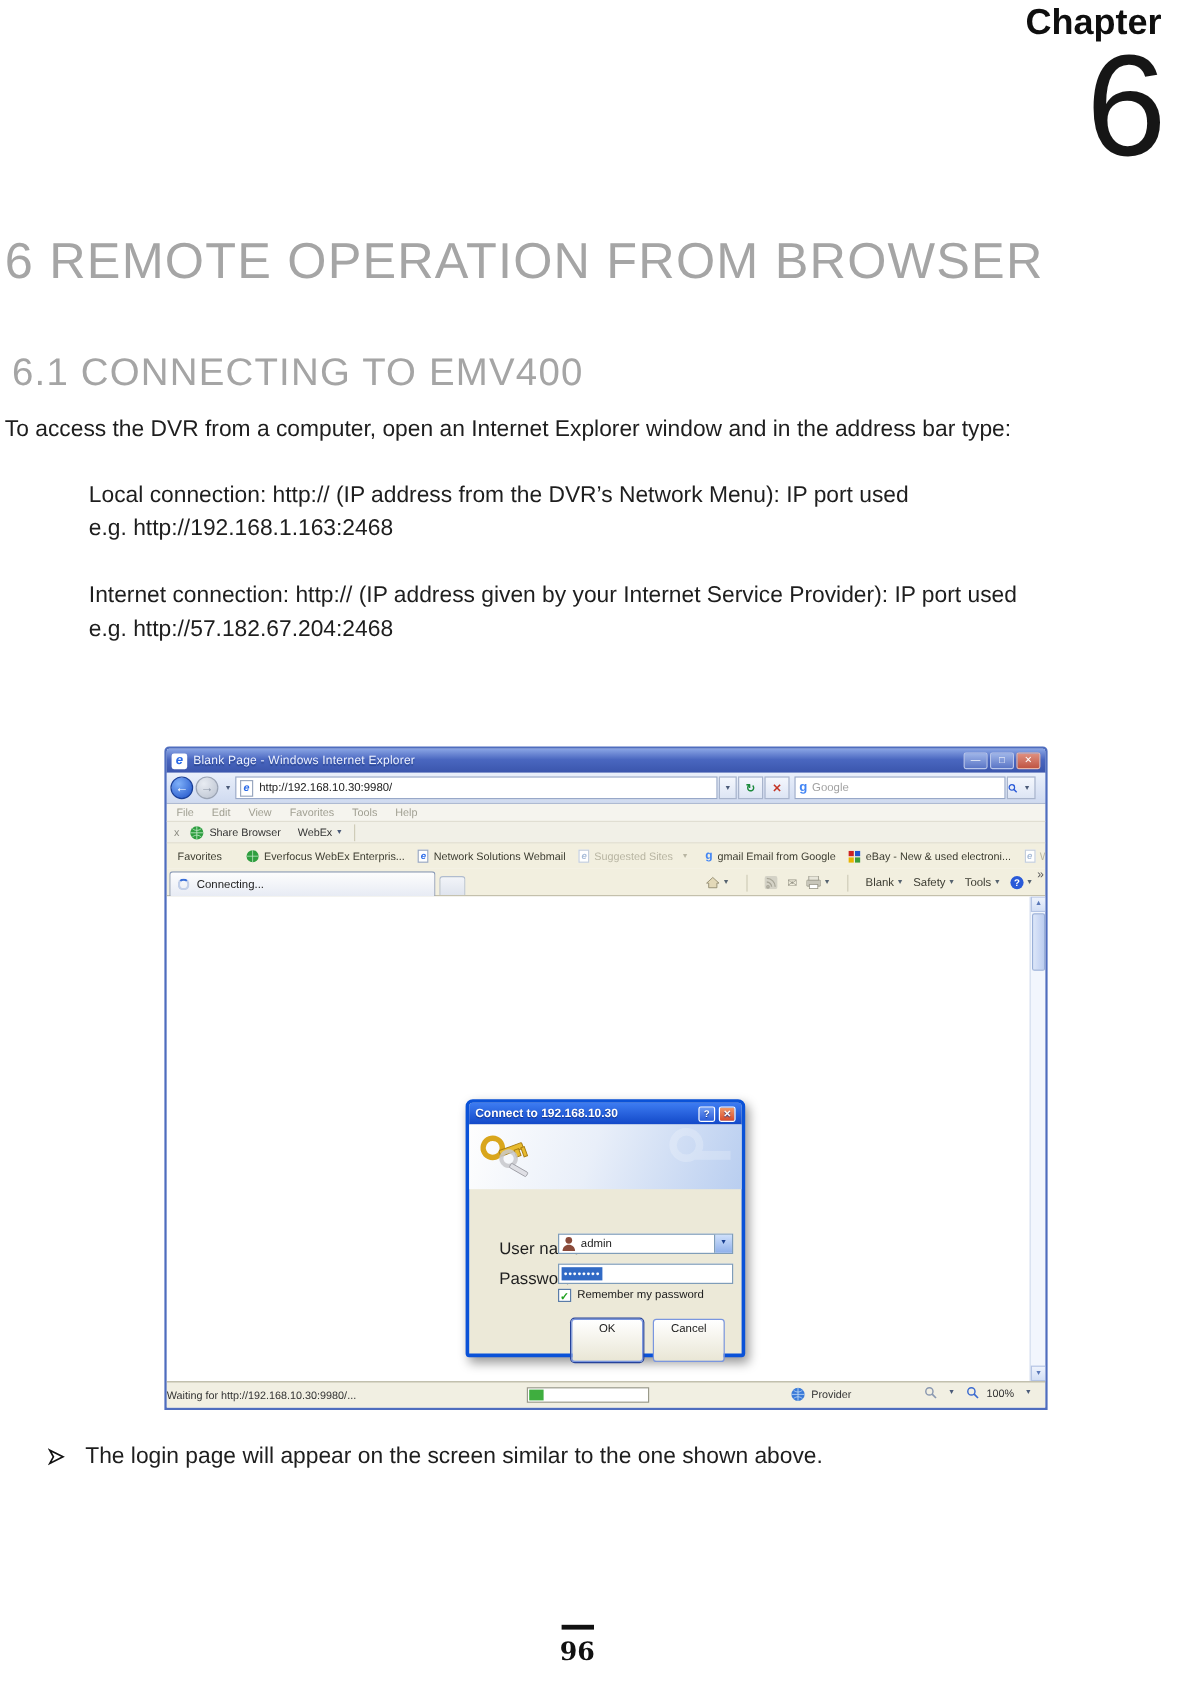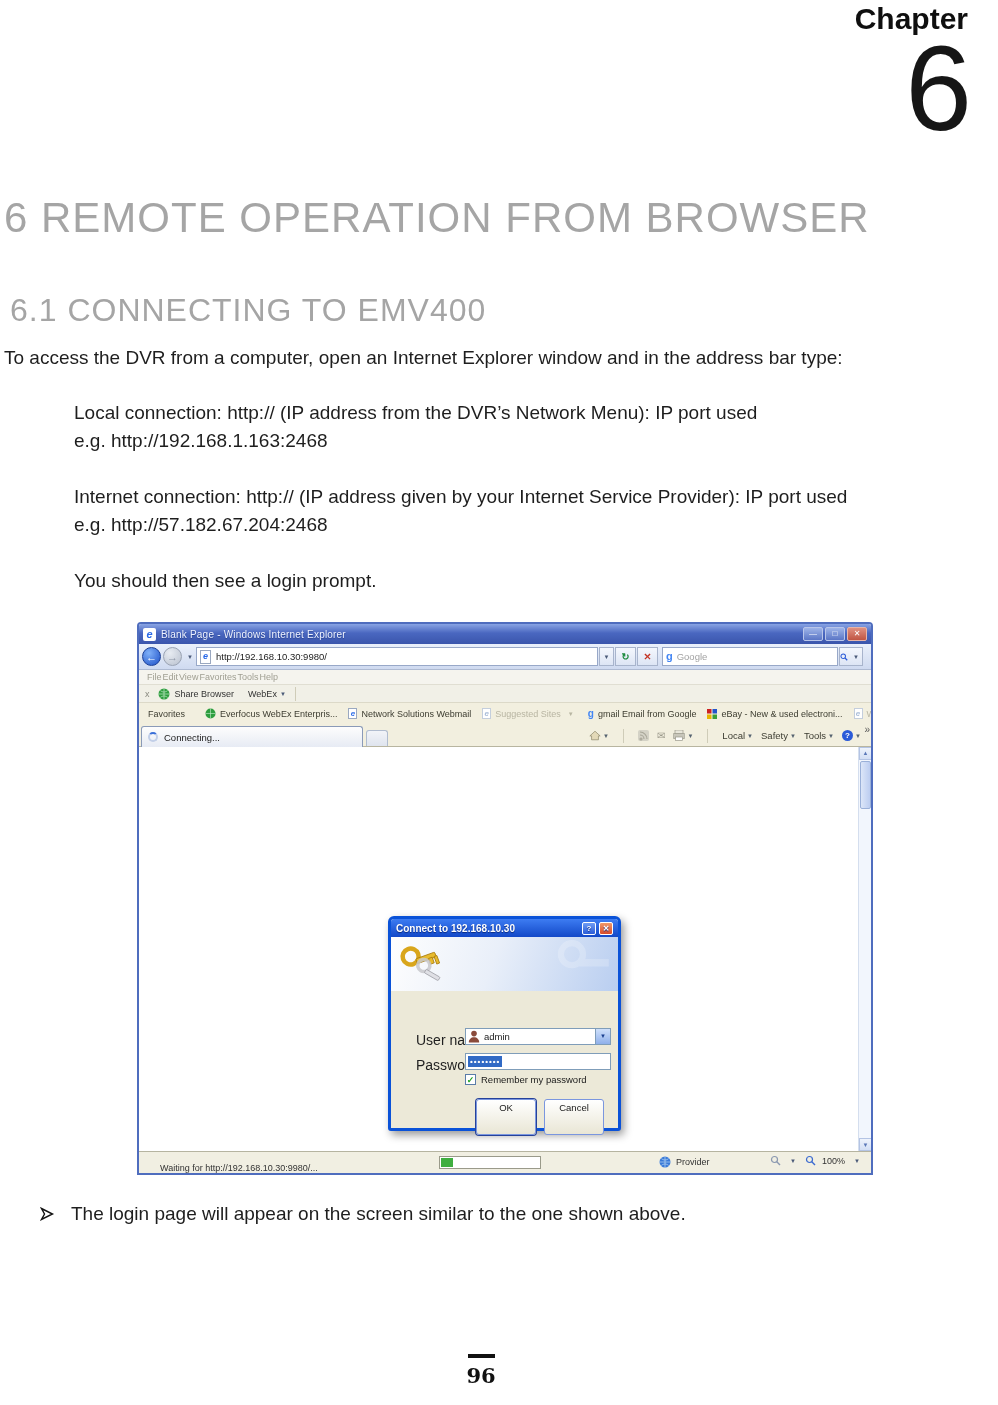--- a/index.html
+++ b/index.html
@@ -47,21 +47,21 @@
           font-style:italic;font-size:9px;line-height:1}
   .url-txt{font-size:9.5px;color:#222;white-space:nowrap;overflow:hidden}
   .addr-btn{height:19px;border:1px solid #a8b4cc;background:linear-gradient(#f4f7fd,#dde5f4);
             display:flex;align-items:center;justify-content:center;margin-left:1px}
   .search-box{height:19px;width:176px;background:#fff;border:1px solid #98a8c8;margin-left:4px;
               display:flex;align-items:center;padding:0 3px}
   .g-ic{color:#4285f4;font-weight:bold;font-size:11px;margin-right:4px;line-height:1}
   .ph{color:#a2a2a2;font-size:9.5px}
 
   .m-bar{top:46px;height:15px;background:#f5f4ee;border-bottom:1px solid #e0ded2;display:flex;
-         align-items:center;gap:1px;padding:4px 8px;color:#a09f92;font-size:9px}
+         align-items:center;gap:15px;padding:4px 8px;color:#a09f92;font-size:9px}
   .w-bar{top:61px;height:18px;background:#f1f0e7;border-bottom:1px solid #dcd9c8;display:flex;
          align-items:center;padding:0 6px;font-size:9px;color:#333}
   .f-bar{top:79px;height:21px;background:#f2efdf;display:flex;align-items:center;padding:0 5px;
          font-size:9px;color:#3c3c30;white-space:nowrap;overflow:hidden}
   .vsep{width:1px;height:14px;background:#cfccb8;margin:0 6px}
   .fav-item{display:flex;align-items:center;gap:4px;margin-right:11px}
   .faded{color:#b8b5a2}
 
   .tab-bar{top:100px;height:23px;background:#f2efdf;border-bottom:1px solid #b8b5a0}
   .tab{position:absolute;left:2px;top:2px;width:222px;height:21px;border:1px solid #8a9ab8;border-bottom:none;
@@ -77,21 +77,21 @@
   .overflow-chev{position:absolute;right:1px;top:0;font-size:10px;color:#555}
 
   .content{position:absolute;left:0;top:123px;width:732px;height:404px;background:#fff;overflow:hidden}
   .sbar{position:absolute;right:0;top:0;width:13px;height:404px;background:#f2f6fd;border-left:1px solid #d4deee}
   .sbtn{position:absolute;left:0;width:13px;height:13px;background:linear-gradient(#eef3fc,#d3dff5);
         border:1px solid #b4c4e4;color:#5a78b8;font-size:6px;text-align:center;line-height:11px}
   .sthumb{position:absolute;left:1px;top:14px;width:11px;height:48px;border:1px solid #9ab0d8;border-radius:2px;
           background:linear-gradient(90deg,#dce6f8,#bccdf0)}
 
   .s-bar{top:527px;height:22px;background:#f1efe2;border-top:1px solid #b6b4a0;display:flex;
-         align-items:flex-end;font-size:9px;color:#333;padding:0 21px}
+         align-items:center;font-size:9px;color:#333;padding:0 0}
   .prog{position:absolute;left:300px;top:4px;width:102px;height:13px;background:#fff;border:1px solid #9a9a8a}
   .prog-fill{position:absolute;left:1px;top:1px;width:12px;height:9px;background:#3fae3f}
   .szone{position:absolute;left:520px;top:4px;display:flex;align-items:center;gap:5px}
   .sright{position:absolute;right:8px;top:3px;display:flex;align-items:center;gap:6px}
 
   
   .dlg{position:absolute;left:249px;top:169px;width:233px;height:215px;background:#ece9d8;
        border:3px solid #0a52d8;border-radius:6px 6px 3px 3px;box-shadow:3px 4px 9px rgba(0,0,0,.4);
        font-size:9.5px;color:#1a1a1a}
   .d-title{position:absolute;left:0;top:0;width:227px;height:18px;border-radius:3px 3px 0 0;
@@ -127,21 +127,20 @@
   <div class="chapter-label">Chapter</div>
   <div class="chapter-number">6</div>
   <div class="h1">6 REMOTE OPERATION FROM BROWSER</div>
   <div class="h2">6.1 CONNECTING TO EMV400</div>
 
   <div class="body-line" style="left:74px;top:402px">Local connection: http:// (IP address from the DVR’s Network Menu): IP port used</div>
   <div class="body-line" style="left:4px;top:347px">To access the DVR from a computer, open an Internet Explorer window and in the address bar type:</div>
   <div class="body-line" style="left:74px;top:430px">e.g. http://192.168.1.163:2468</div>
   <div class="body-line" style="left:74px;top:486px">Internet connection: http:// (IP address given by your Internet Service Provider): IP port used</div>
   <div class="body-line" style="left:74px;top:514px">e.g. http://57.182.67.204:2468</div>
-  <div class="body-line" style="left:74px;top:570px">You should then see a login prompt.</div>
 
   <div class="ie">
 
     <div class="row t-bar">
       <span class="t-ic">e</span>
       <span class="t-title">Blank Page - Windows Internet Explorer</span>
       <span class="wbtn">—</span>
       <span class="wbtn">□</span>
       <span class="wbtn close">✕</span>
     </div>
@@ -260,21 +259,21 @@
         <span class="cmd-item">
           <svg width="12" height="11" viewBox="0 0 12 11">
               <rect x="2" y="0" width="8" height="4" fill="#e8e6da" stroke="#9a988a" stroke-width=".7"></rect>
               <rect x="0" y="3.5" width="12" height="5" rx="1" fill="#c8c6ba" stroke="#9a988a" stroke-width=".7"></rect>
               <rect x="2.5" y="7" width="7" height="3.5" fill="#fff" stroke="#9a988a" stroke-width=".7"></rect>
             </svg>
           <span class="drop">▼</span>
         </span>
         <span class="vsep"></span>
         <span class="cmd-item">
-            <span>Local</span>
+            <span>Blank</span>
             <span class="drop">▼</span>
           </span>
         <span class="cmd-item">
             <span>Safety</span>
             <span class="drop">▼</span>
           </span>
         <span class="cmd-item">
             <span>Tools</span>
             <span class="drop">▼</span>
           </span>

